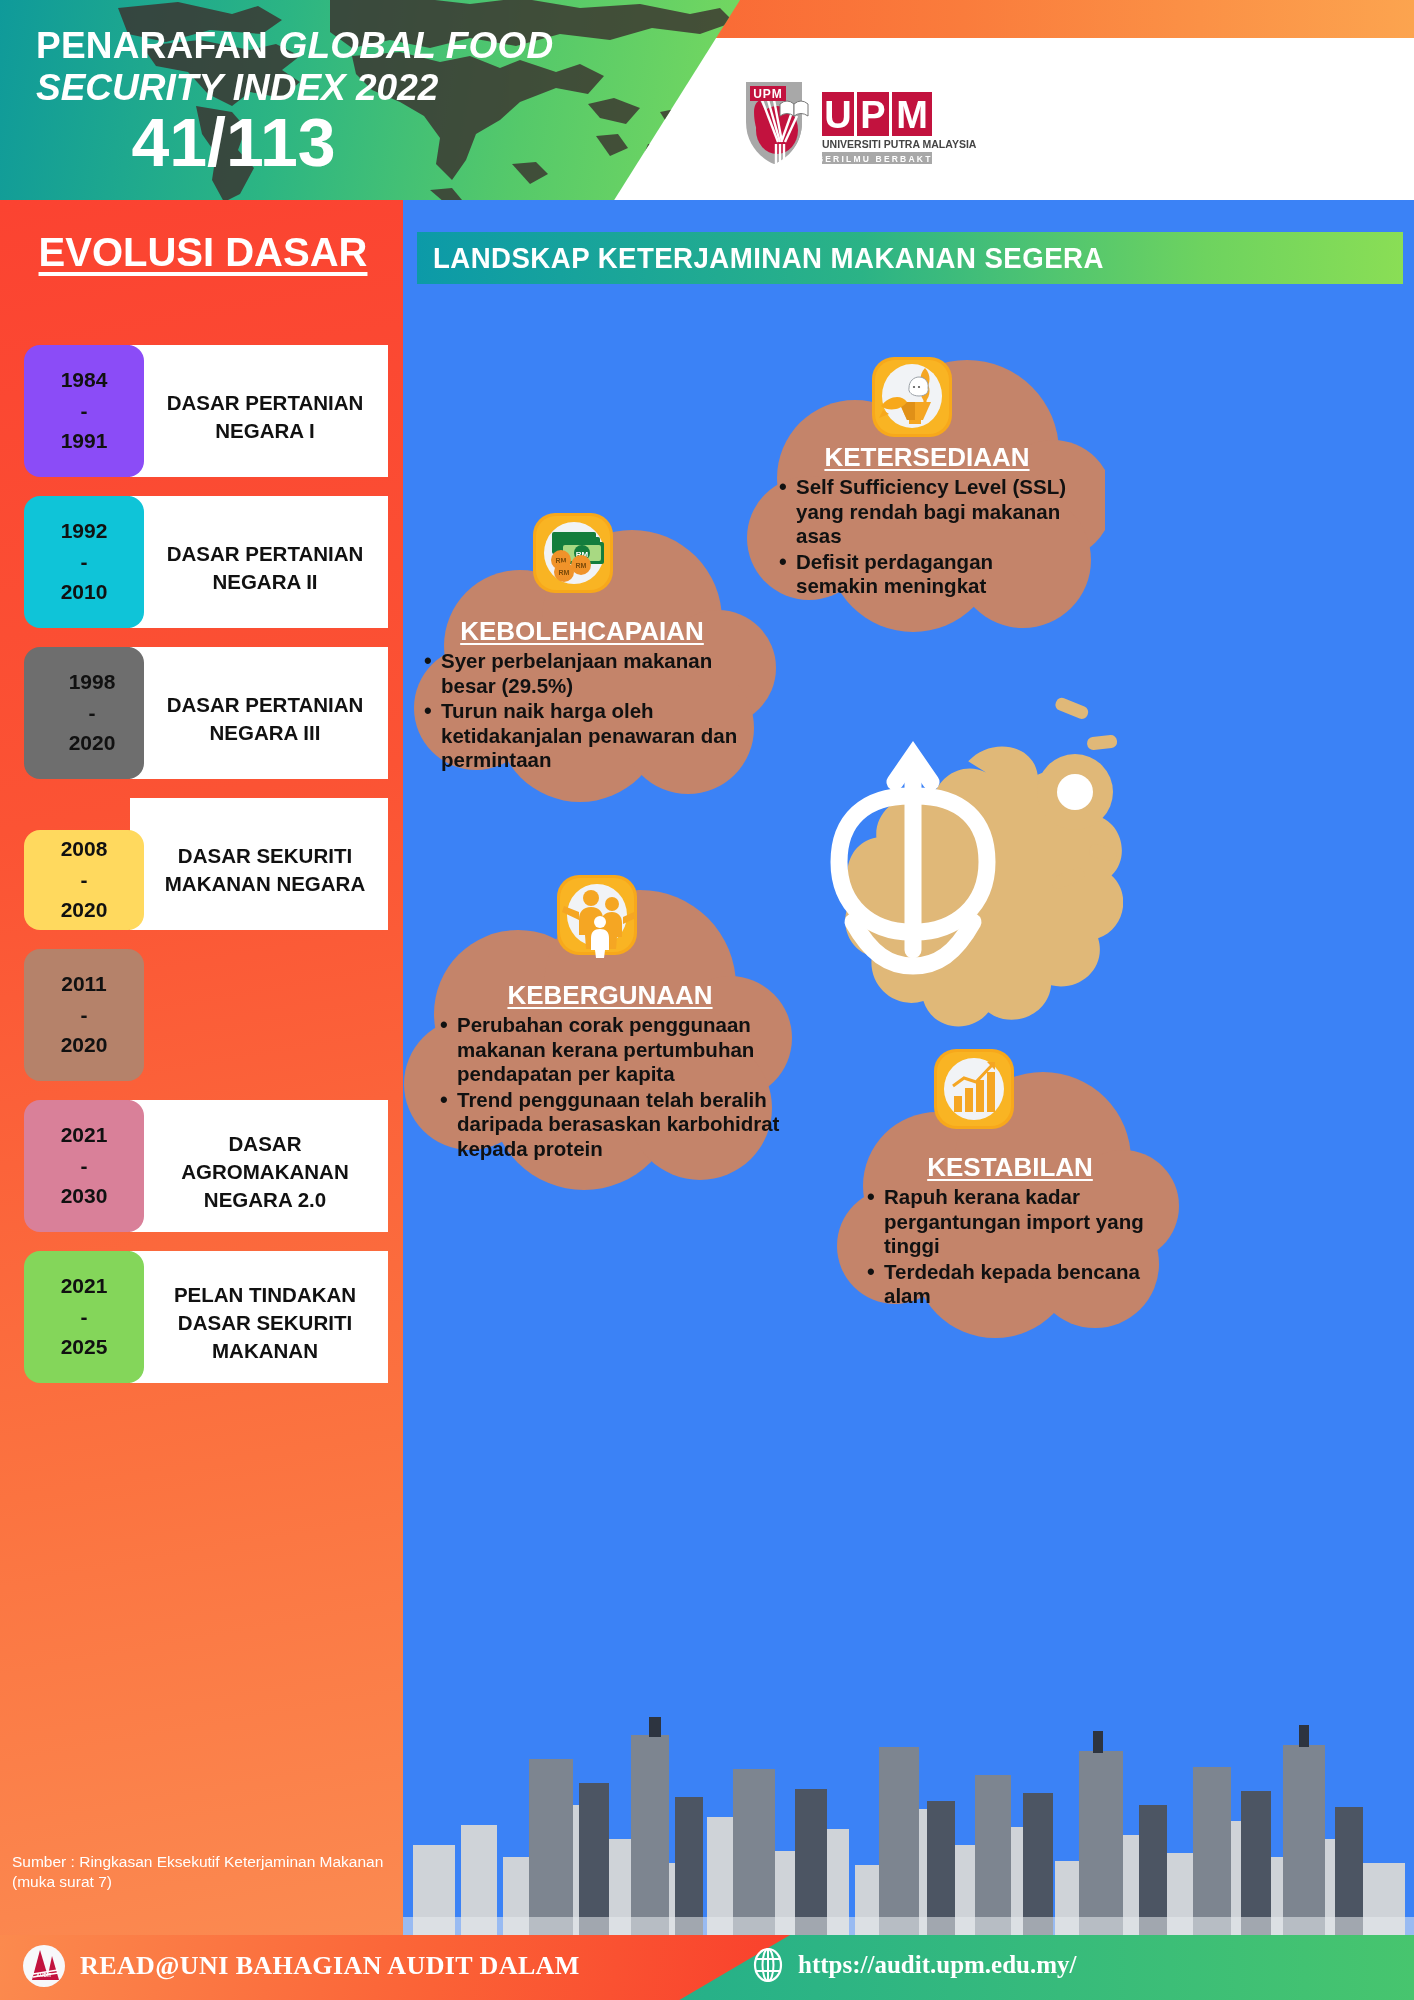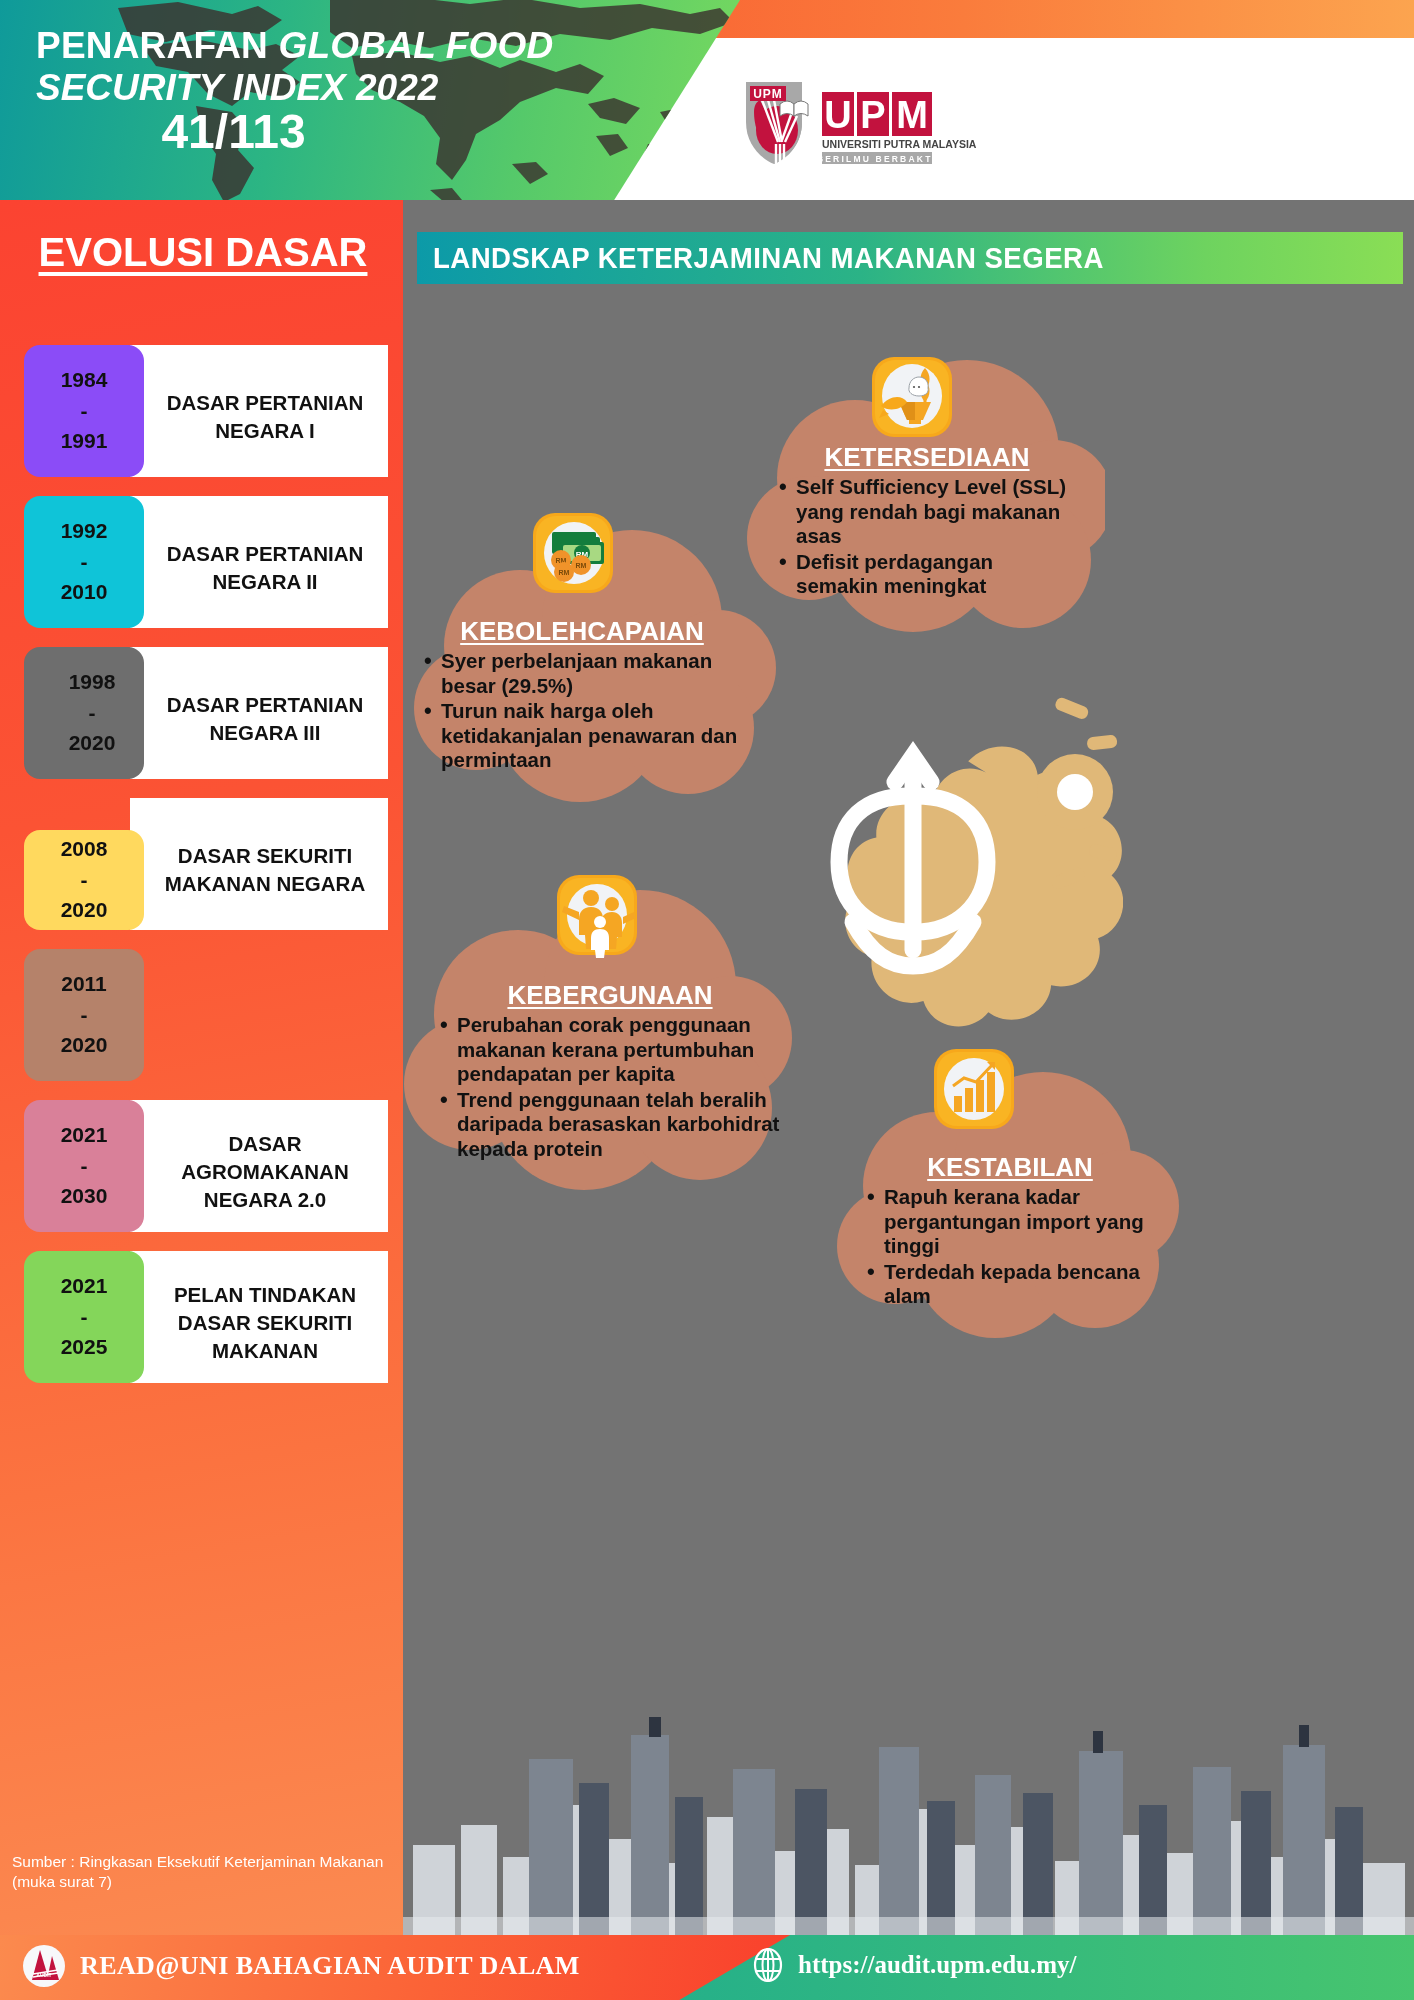--- a/index.html
+++ b/index.html
@@ -30,21 +30,21 @@
   }
   #header-title .l1 {
     font-size:37px; font-weight:bold; line-height:1.1;
     letter-spacing:.2px; white-space:nowrap;
   }
   #header-title .l1 .it { font-style:italic; }
   #header-title .l2 {
     font-size:37px; font-weight:bold; font-style:italic; line-height:1.15;
   }
   #header-title .l3 {
-    font-size:48px; font-weight:bold; line-height:1.05;
+    font-size:68px; font-weight:bold; line-height:1.05;
     text-align:center; margin-top:-2px; padding-right:265px;
   }
 
   
   #upm-logo { position:absolute; left:740px; top:78px; width:240px; height:90px; }
 
   
   #left-panel {
     position:absolute; left:0; top:200px; width:403px; height:1735px;
     background:linear-gradient(170deg,#fb4331 0%,#fb5334 35%,#fb7340 72%,#fb8a51 100%);
@@ -72,21 +72,21 @@
     font-size:20.5px; font-weight:bold; color:#111; line-height:1.35;
   }
   #sumber {
     position:absolute; left:12px; bottom:44px; width:386px;
     color:#fff; font-size:15.5px; line-height:1.25;
   }
 
   
   #right-panel {
     position:absolute; left:403px; top:200px; width:1011px; height:1735px;
-    background:#737373; overflow:hidden;
+    background:#3b82f6; overflow:hidden;
   }
   #landskap-banner {
     position:absolute; left:14px; top:32px; width:986px; height:52px;
     background:linear-gradient(90deg,#0c9aa8 0%,#2bb386 45%,#6ed35f 80%,#8ade55 100%);
     display:flex; align-items:center; padding-left:16px;
   }
   #landskap-banner span {
     color:#fff; font-size:30px; font-weight:bold;
     transform:scaleX(.92); transform-origin:left center;
     letter-spacing:.5px; white-space:nowrap;

